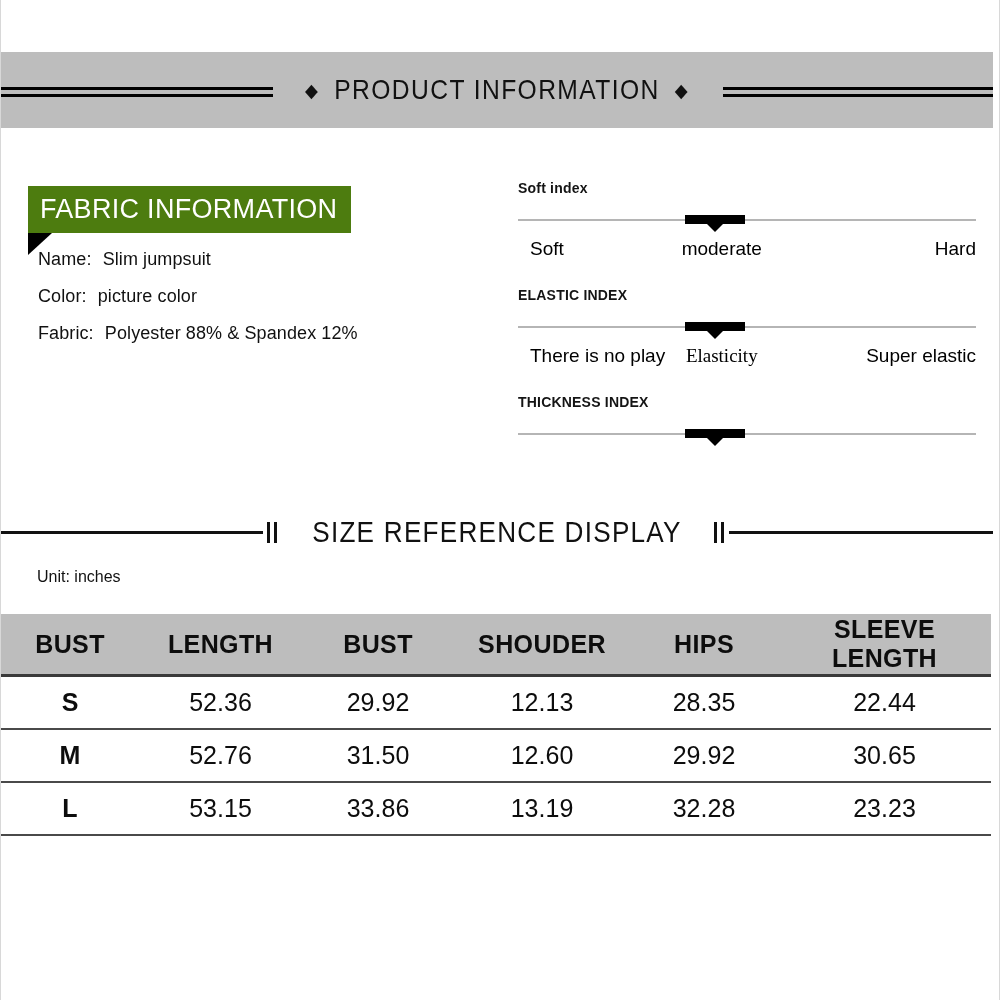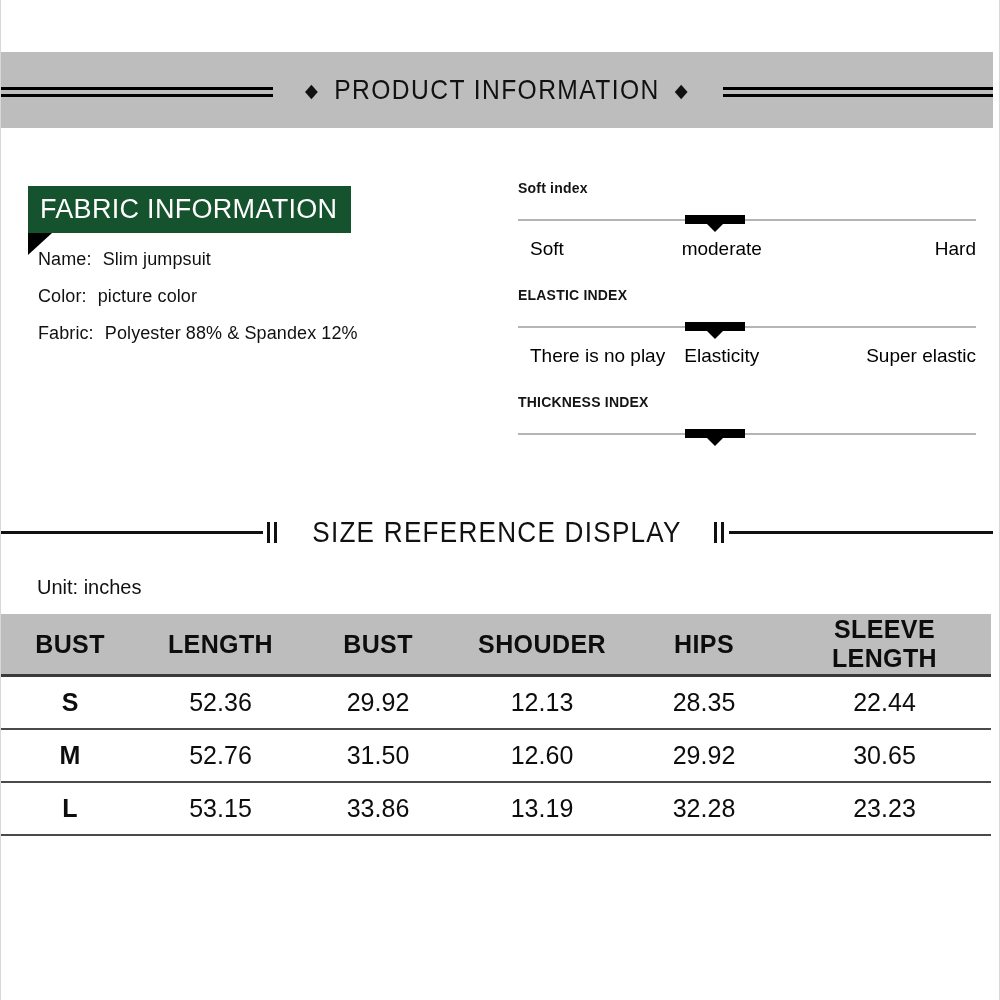--- a/index.html
+++ b/index.html
@@ -80,21 +80,21 @@
   
   #fabric-block {
     position: absolute;
     left: 27px;
     top: 186px;
     width: 460px;
   }
   #fabric-tag {
     position: relative;
     display: inline-block;
-    background: #14532d;
+    background: #4d7c0f;
     color: #ffffff;
     padding: 9px 14px 10px 12px;
     font-size: 27px;
     letter-spacing: 0.3px;
     line-height: 1.05;
   }
   #fabric-tag-tail {
     position: absolute;
     left: 0;
     top: 100%;
@@ -215,23 +215,22 @@
     font-family: "Liberation Sans Narrow", "Liberation Sans", sans-serif;
     transform: scaleX(0.9);
     transform-origin: center center;
   }
 
   
   #unit-label {
     position: absolute;
     left: 36px;
     top: 568px;
-    font-size: 20px;
+    font-size: 16px;
     color: #111111;
-    margin-top: 8px;
   }
 
   
   #size-table {
     position: absolute;
     left: 0;
     top: 614px;
     width: 990px;
     border-collapse: collapse;
     table-layout: fixed;
@@ -322,21 +321,21 @@
     </div>
 
     <div class="index-group">
       <div class="index-title">ELASTIC INDEX</div>
       <div class="index-track">
         <div class="track-line"></div>
         <div class="track-marker" style="left: calc(43% - 30px);"></div>
       </div>
       <div class="index-labels">
         <span class="lb-left">There is no play</span>
-        <span class="lb-mid" style="left: 43%;">Elasticity</span>
+        <span class="lb-mid" style="left: 43%; font-family: Liberation Serif, serif;">Elasticity</span>
         <span class="lb-right">Super elastic</span>
       </div>
     </div>
 
     <div class="index-group">
       <div class="index-title">THICKNESS INDEX</div>
       <div class="index-track">
         <div class="track-line"></div>
         <div class="track-marker" style="left: calc(43% - 30px);"></div>
       </div>

